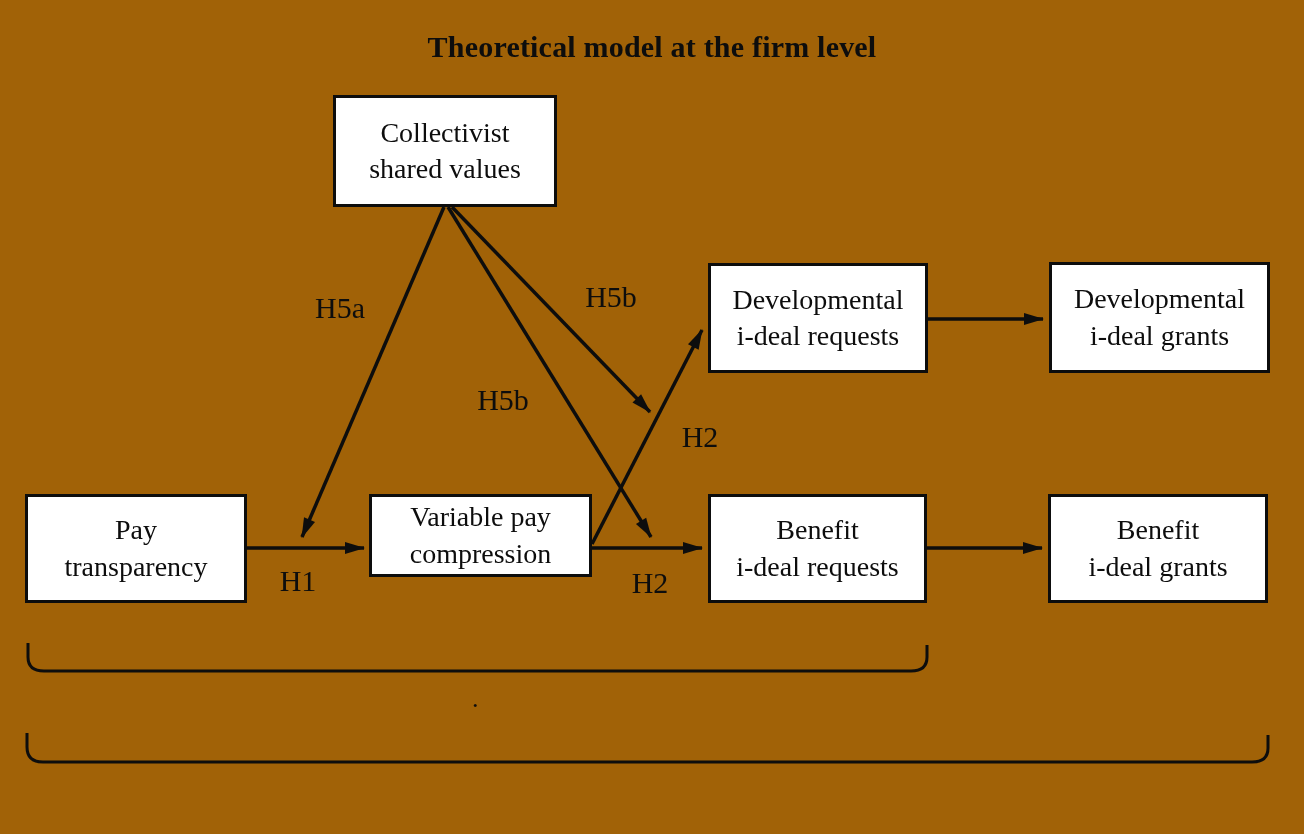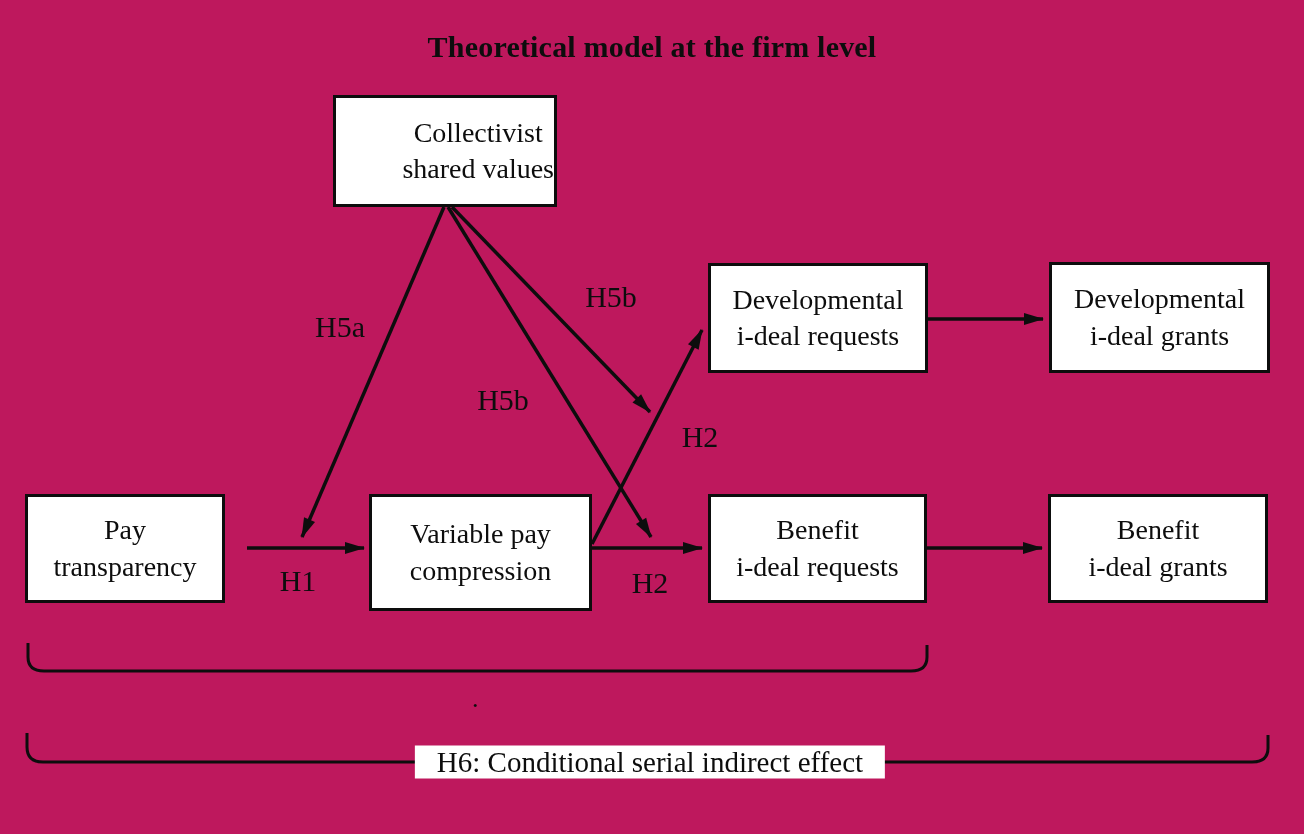--- a/index.html
+++ b/index.html
@@ -2,21 +2,21 @@
 <html><head>
 <meta charset="utf-8">
 <style>
   html, body {
     margin: 0; padding: 0;
     background: #ffffff;
   }
   #figure {
     position: relative;
     width: 1304px; height: 834px;
-    background: #be185d;
+    background: #a16207;
     font-family: "Liberation Serif", "DejaVu Serif", serif;
     color: #0d0d0d;
     overflow: hidden;
   }
   #arrow-layer {
     position: absolute; left: 0; top: 0;
     width: 1304px; height: 834px;
   }
   .title {
     position: absolute;
@@ -30,36 +30,36 @@
     position: absolute;
     border: 3px solid #0d0d0d;
     background: #ffffff;
     display: flex; align-items: center; justify-content: center;
     text-align: center;
     font-size: 28px;
     line-height: 1.3;
     white-space: pre-line;
     box-sizing: border-box;
   }
-  .node-collectivist { left: 333px; top: 95px;  width: 224px; height: 112px; justify-content: flex-end; }
-  .node-pay          { left: 25px;  top: 494px; width: 200px; height: 109px; }
-  .node-varpay       { left: 369px; top: 494px; width: 223px; height: 117px; }
+  .node-collectivist { left: 333px; top: 95px;  width: 224px; height: 112px; }
+  .node-pay          { left: 25px;  top: 494px; width: 222px; height: 109px; }
+  .node-varpay       { left: 369px; top: 494px; width: 223px; height: 83px; }
   .node-devreq       { left: 708px; top: 263px; width: 220px; height: 110px; }
   .node-devgrant     { left: 1049px;top: 262px; width: 221px; height: 111px; }
   .node-benreq       { left: 708px; top: 494px; width: 219px; height: 109px; }
   .node-bengrant     { left: 1048px;top: 494px; width: 220px; height: 109px; }
 
   .path-label {
     position: absolute;
     transform: translate(-50%, -50%);
     font-size: 30px;
     line-height: 1;
     white-space: nowrap;
   }
-  .label-h5a      { left: 340px; top: 327px; text-align: center; }
+  .label-h5a      { left: 340px; top: 308px; text-align: center; }
   .label-h5b-up   { left: 611px; top: 297px; }
   .label-h5b-low  { left: 503px; top: 400px; }
   .label-h1       { left: 298px; top: 581px; font-family: Liberation Serif, serif; }
   .label-h2-up    { left: 700px; top: 437px; }
   .label-h2-low   { left: 650px; top: 583px; }
 
   .bracket-label {
     position: absolute;
     transform: translate(-50%, -50%);
     background: #ffffff;
@@ -143,17 +143,16 @@
 i-deal grants</span>
   </div>
 
   <div class="path-label label-h5a">H5a</div>
   <div class="path-label label-h5b-up">H5b</div>
   <div class="path-label label-h5b-low">H5b</div>
   <div class="path-label label-h1">H1</div>
   <div class="path-label label-h2-up">H2</div>
   <div class="path-label label-h2-low">H2</div>
 
-  <div class="bracket-label label-h6">H6: Conditional serial indirect effect</div>
 
   <div class="stray-dot">.</div>
 
 </div>
 
 </body></html>

